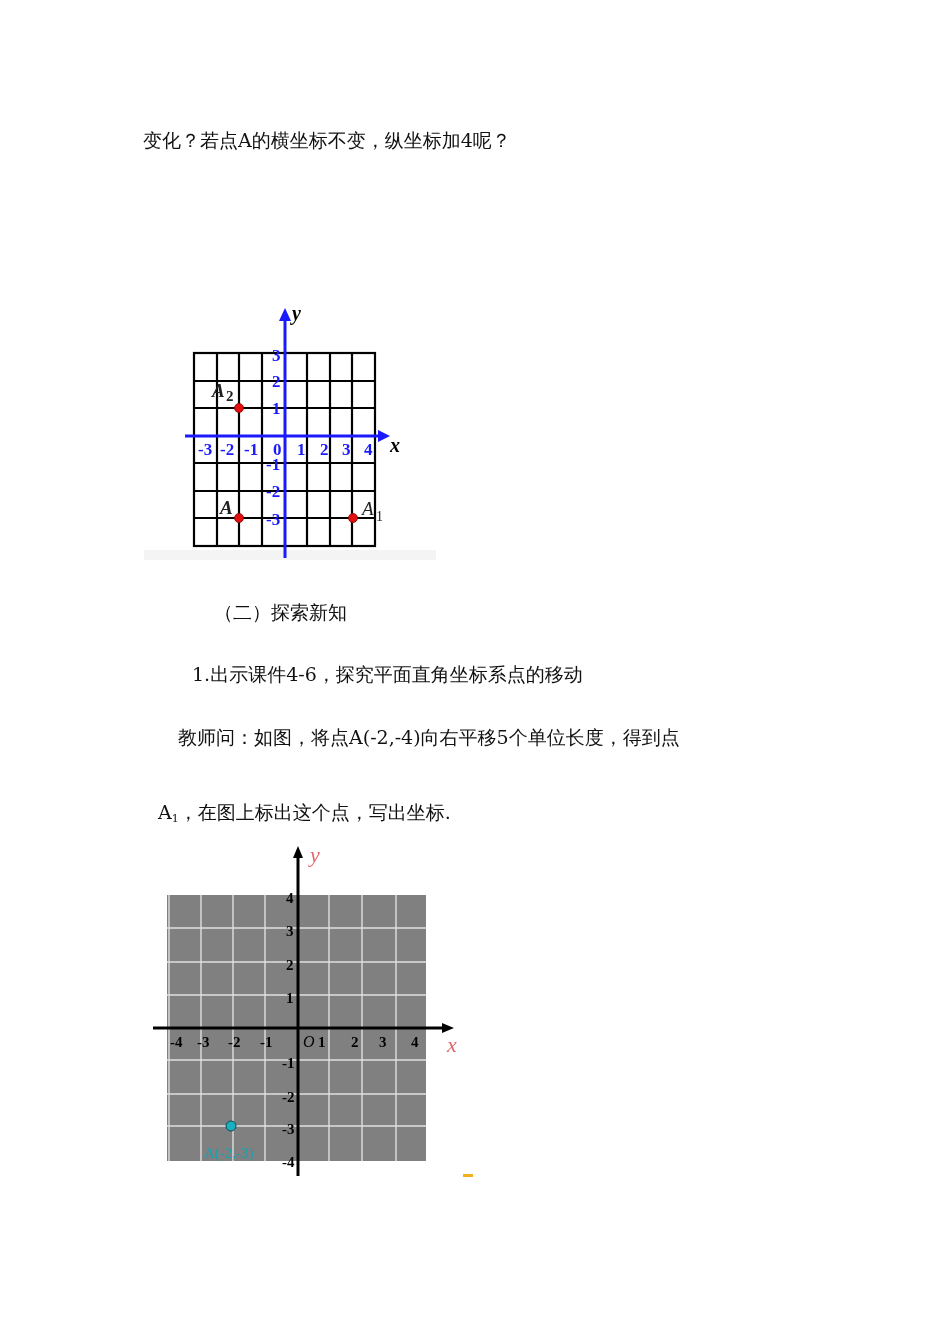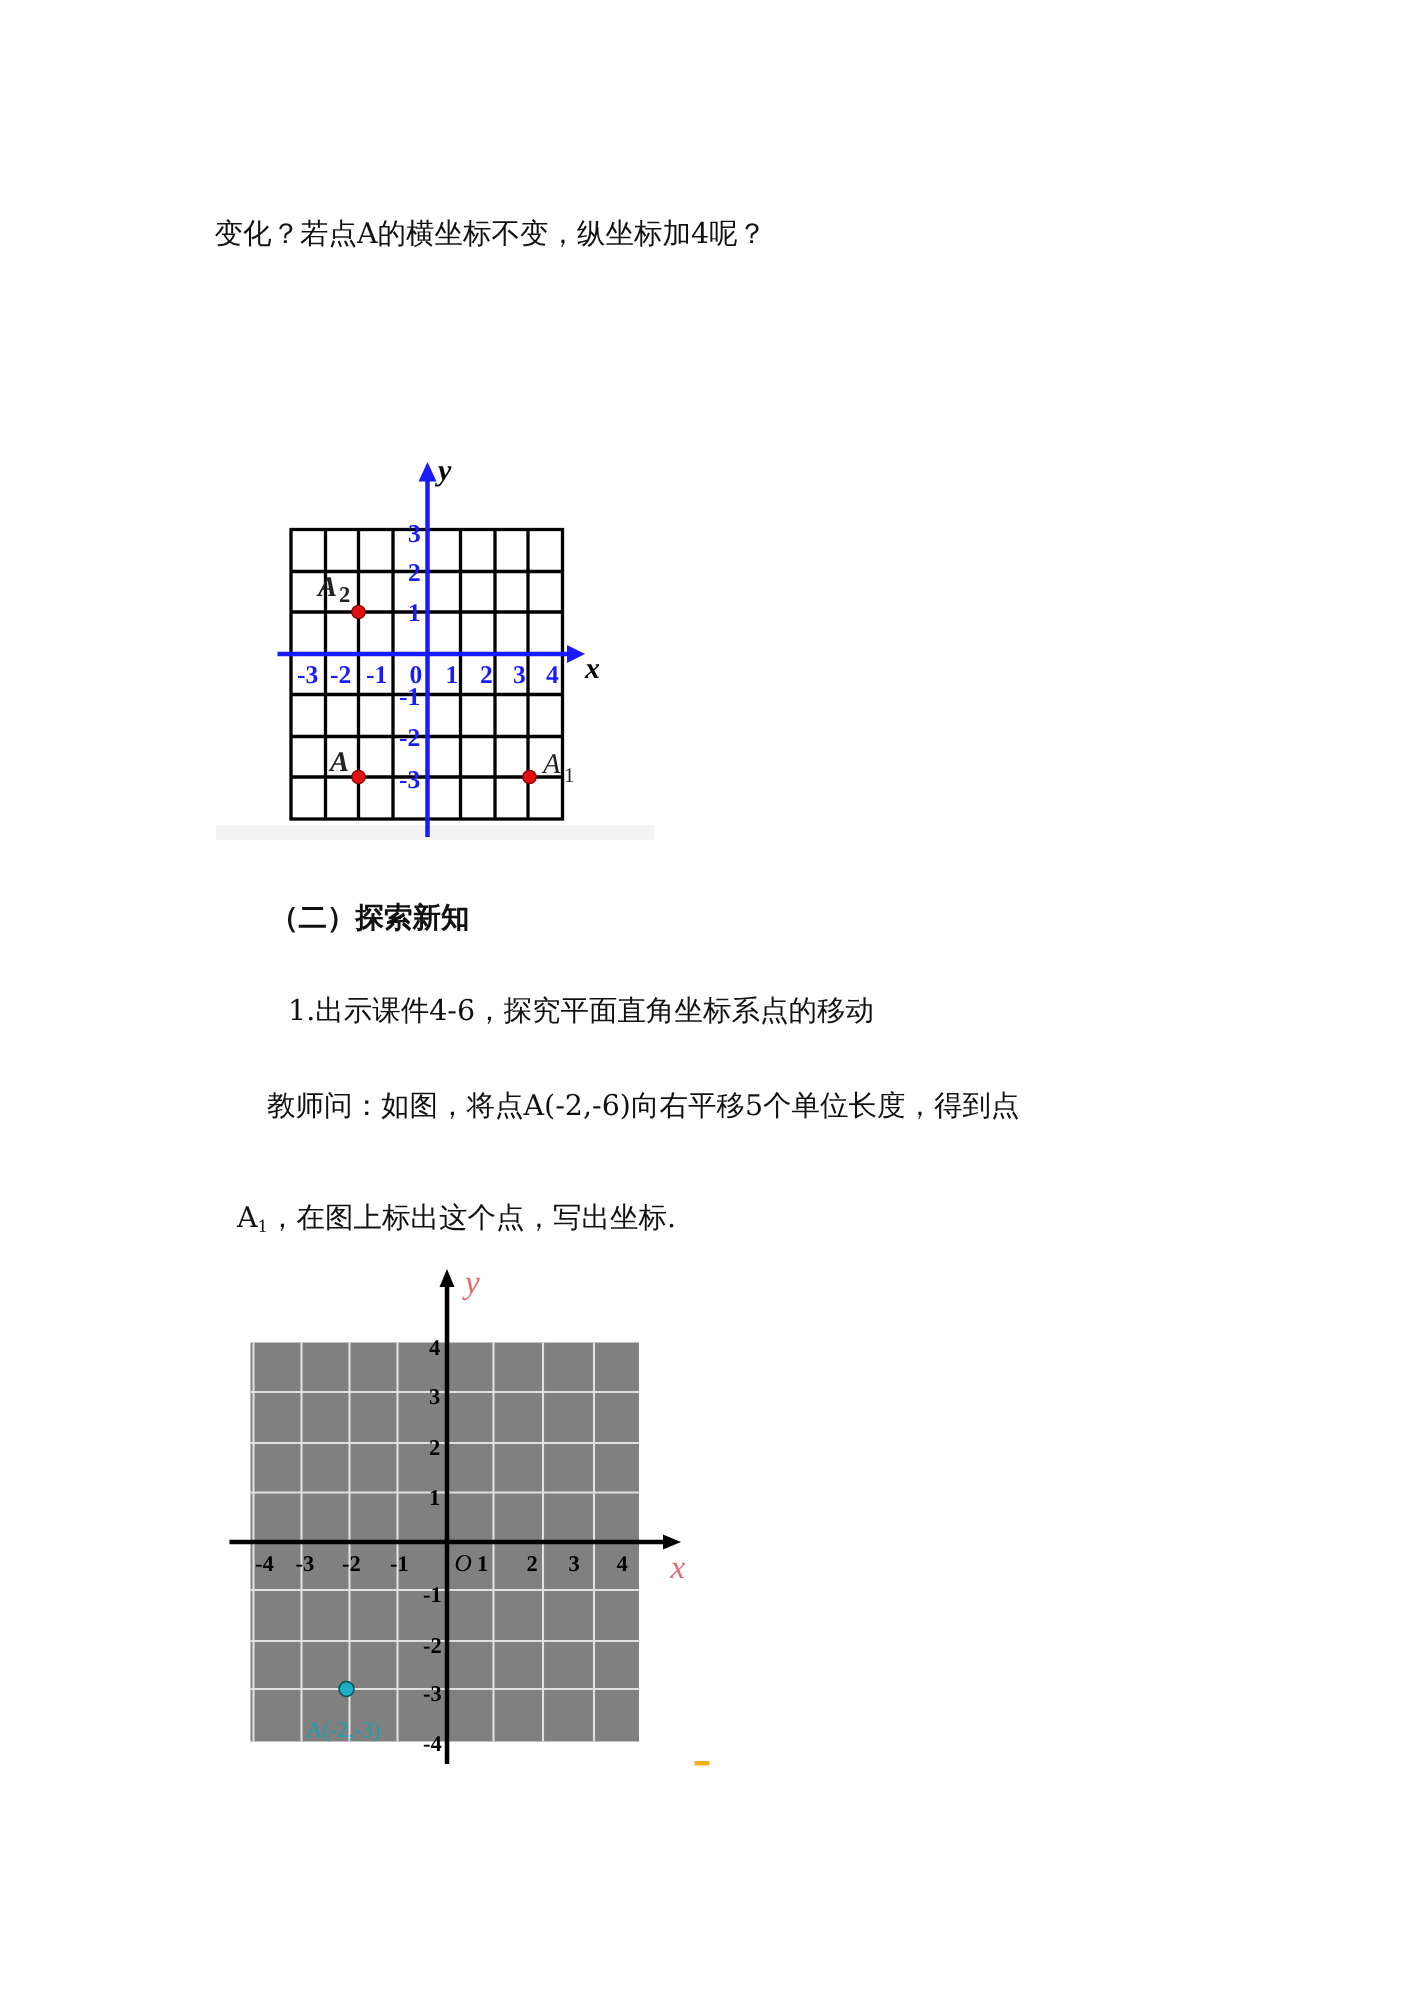--- a/index.html
+++ b/index.html
@@ -1,27 +1,27 @@
 <!DOCTYPE html>
 <html><head>
 <meta charset="utf-8">
 <style>
   html, body { margin: 0; padding: 0; background: #ffffff; }
   body { width: 950px; height: 1344px; position: relative; overflow: hidden;
          font-family: "DejaVu Serif", "Liberation Serif", serif; color: #111; }
   .line { position: absolute; font-size: 19px; line-height: 24px; white-space: nowrap; }
-  .bold { font-weight: bold; font-family: "DejaVu Sans", "Liberation Sans", sans-serif; }
+  .bold { font-weight: normal; font-family: "DejaVu Sans", "Liberation Sans", sans-serif; margin-left: 34px; }
   .sub { font-size: 11px; vertical-align: -3px; }
   svg text { font-family: "Liberation Serif", "DejaVu Serif", serif; }
   .figure { position: absolute; }
 </style>
 </head>
 <body>
 
-<div class="line" style="left:143px; top:144px;text-align:right;">变化？若点A的横坐标不变，纵坐标加4呢？</div>
+<div class="line" style="left:143px; top:128px;text-align:right;">变化？若点A的横坐标不变，纵坐标加4呢？</div>
 
 <svg class="figure" style="left:140px; top:300px;" width="300" height="262" viewBox="0 0 300 262">
   <rect x="0" y="0" width="300" height="262" fill="#ffffff"></rect>
   <rect x="4" y="250" width="292" height="10" fill="#f4f4f4"></rect>
 
   <g stroke="#000" stroke-width="2.2" fill="none">
     <rect x="54" y="53" width="181" height="193"></rect>
     <line x1="77" y1="53" x2="77" y2="246"></line>
     <line x1="99" y1="53" x2="99" y2="246"></line>
     <line x1="122" y1="53" x2="122" y2="246"></line>
@@ -77,21 +77,21 @@
     <circle cx="213" cy="218" r="4.5" fill="#e01010" stroke="#800" stroke-width="0.8"></circle>
     <text x="222" y="215" font-size="19" font-style="italic" fill="#222">A</text>
     <text x="236" y="221" font-size="14" fill="#222">1</text>
   </g>
 </svg>
 
 <div class="line bold" style="left:180px; top:600px;">（二）探索新知</div>
 
 <div class="line" style="left:192px; top:662px;">1.出示课件4-6，探究平面直角坐标系点的移动</div>
 
-<div class="line" style="left:178px; top:725px;">教师问：如图，将点A(-2,-6)向右平移5个单位长度，得到点</div>
+<div class="line" style="left:178px; top:725px;">教师问：如图，将点A(-2,-4)向右平移5个单位长度，得到点</div>
 <div class="line" style="left:158px; top:800px;"><span>A</span><span class="sub">1</span><span>，在图上标出这个点，写出坐标.</span></div>
 
 <svg class="figure" style="left:140px; top:840px;" width="350" height="350" viewBox="0 0 350 350">
 
   <rect x="27" y="55" width="259" height="266" fill="#808080"></rect>
   <g stroke="#e0e0e0" stroke-width="1.4">
     <line x1="29" y1="55" x2="29" y2="321"></line>
     <line x1="61" y1="55" x2="61" y2="321"></line>
     <line x1="93" y1="55" x2="93" y2="321"></line>
     <line x1="125" y1="55" x2="125" y2="321"></line>

